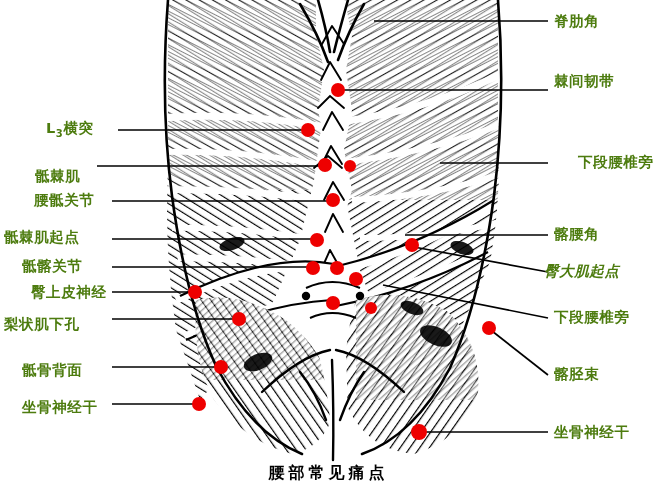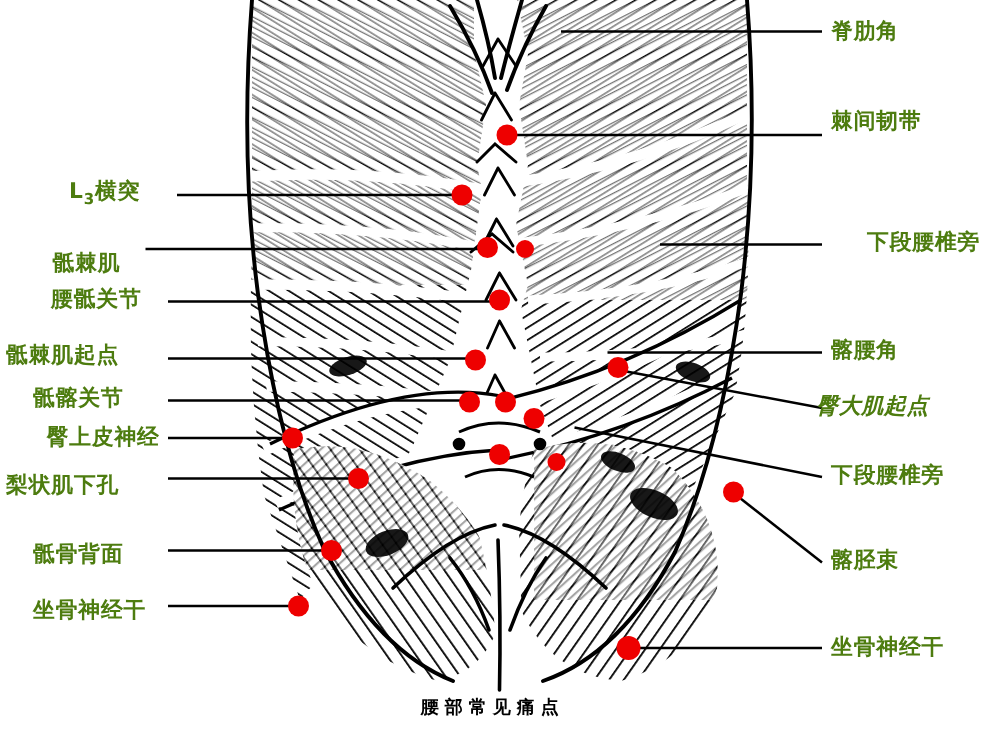--- a/index.html
+++ b/index.html
@@ -20,21 +20,21 @@
   }
   .label.right{text-align:left;}
   .label.left{text-align:right;}
 
   .sub{font-size:10px;vertical-align:sub;font-weight:700;}
 
   .caption{
     position:absolute;
     left:0;top:463px;width:657px;
     text-align:center;
-    font-size:12px;
+    font-size:16px;
     font-weight:700;
     letter-spacing:4px;
     color:#000;
   }
 
   .dot{position:absolute;border-radius:50%;background:#ee0000;}
 </style>
 </head>
 <body>
 

